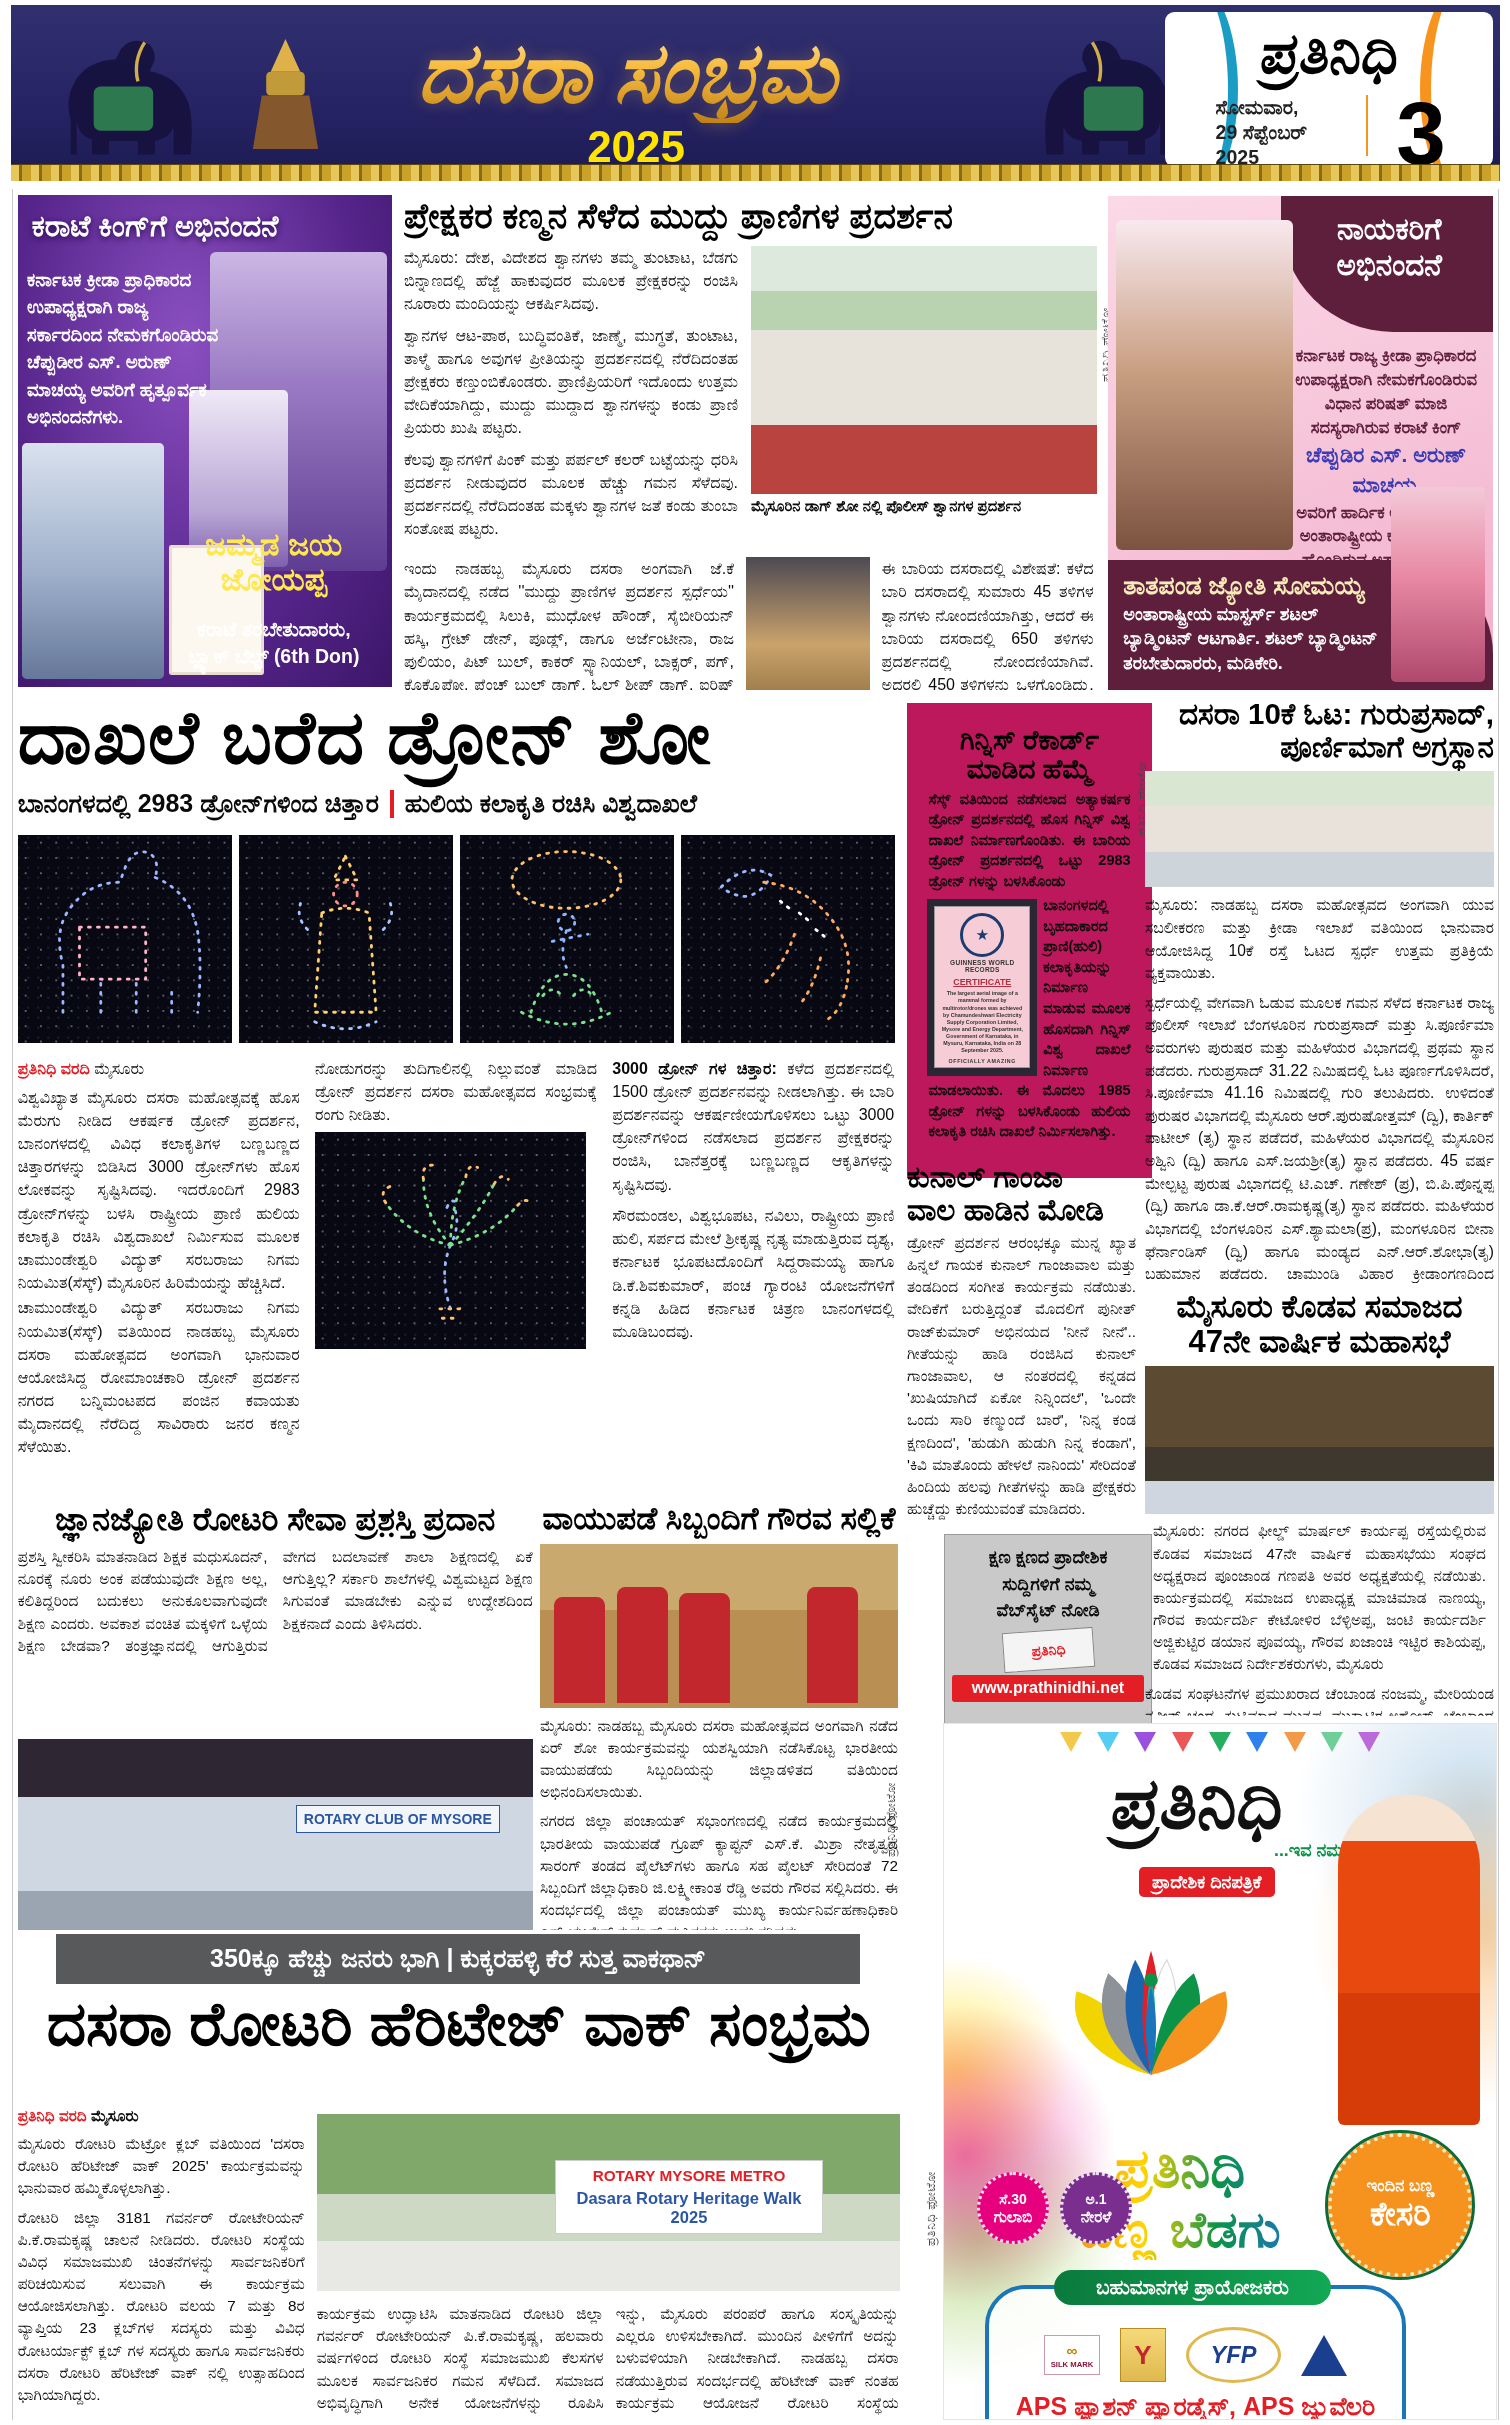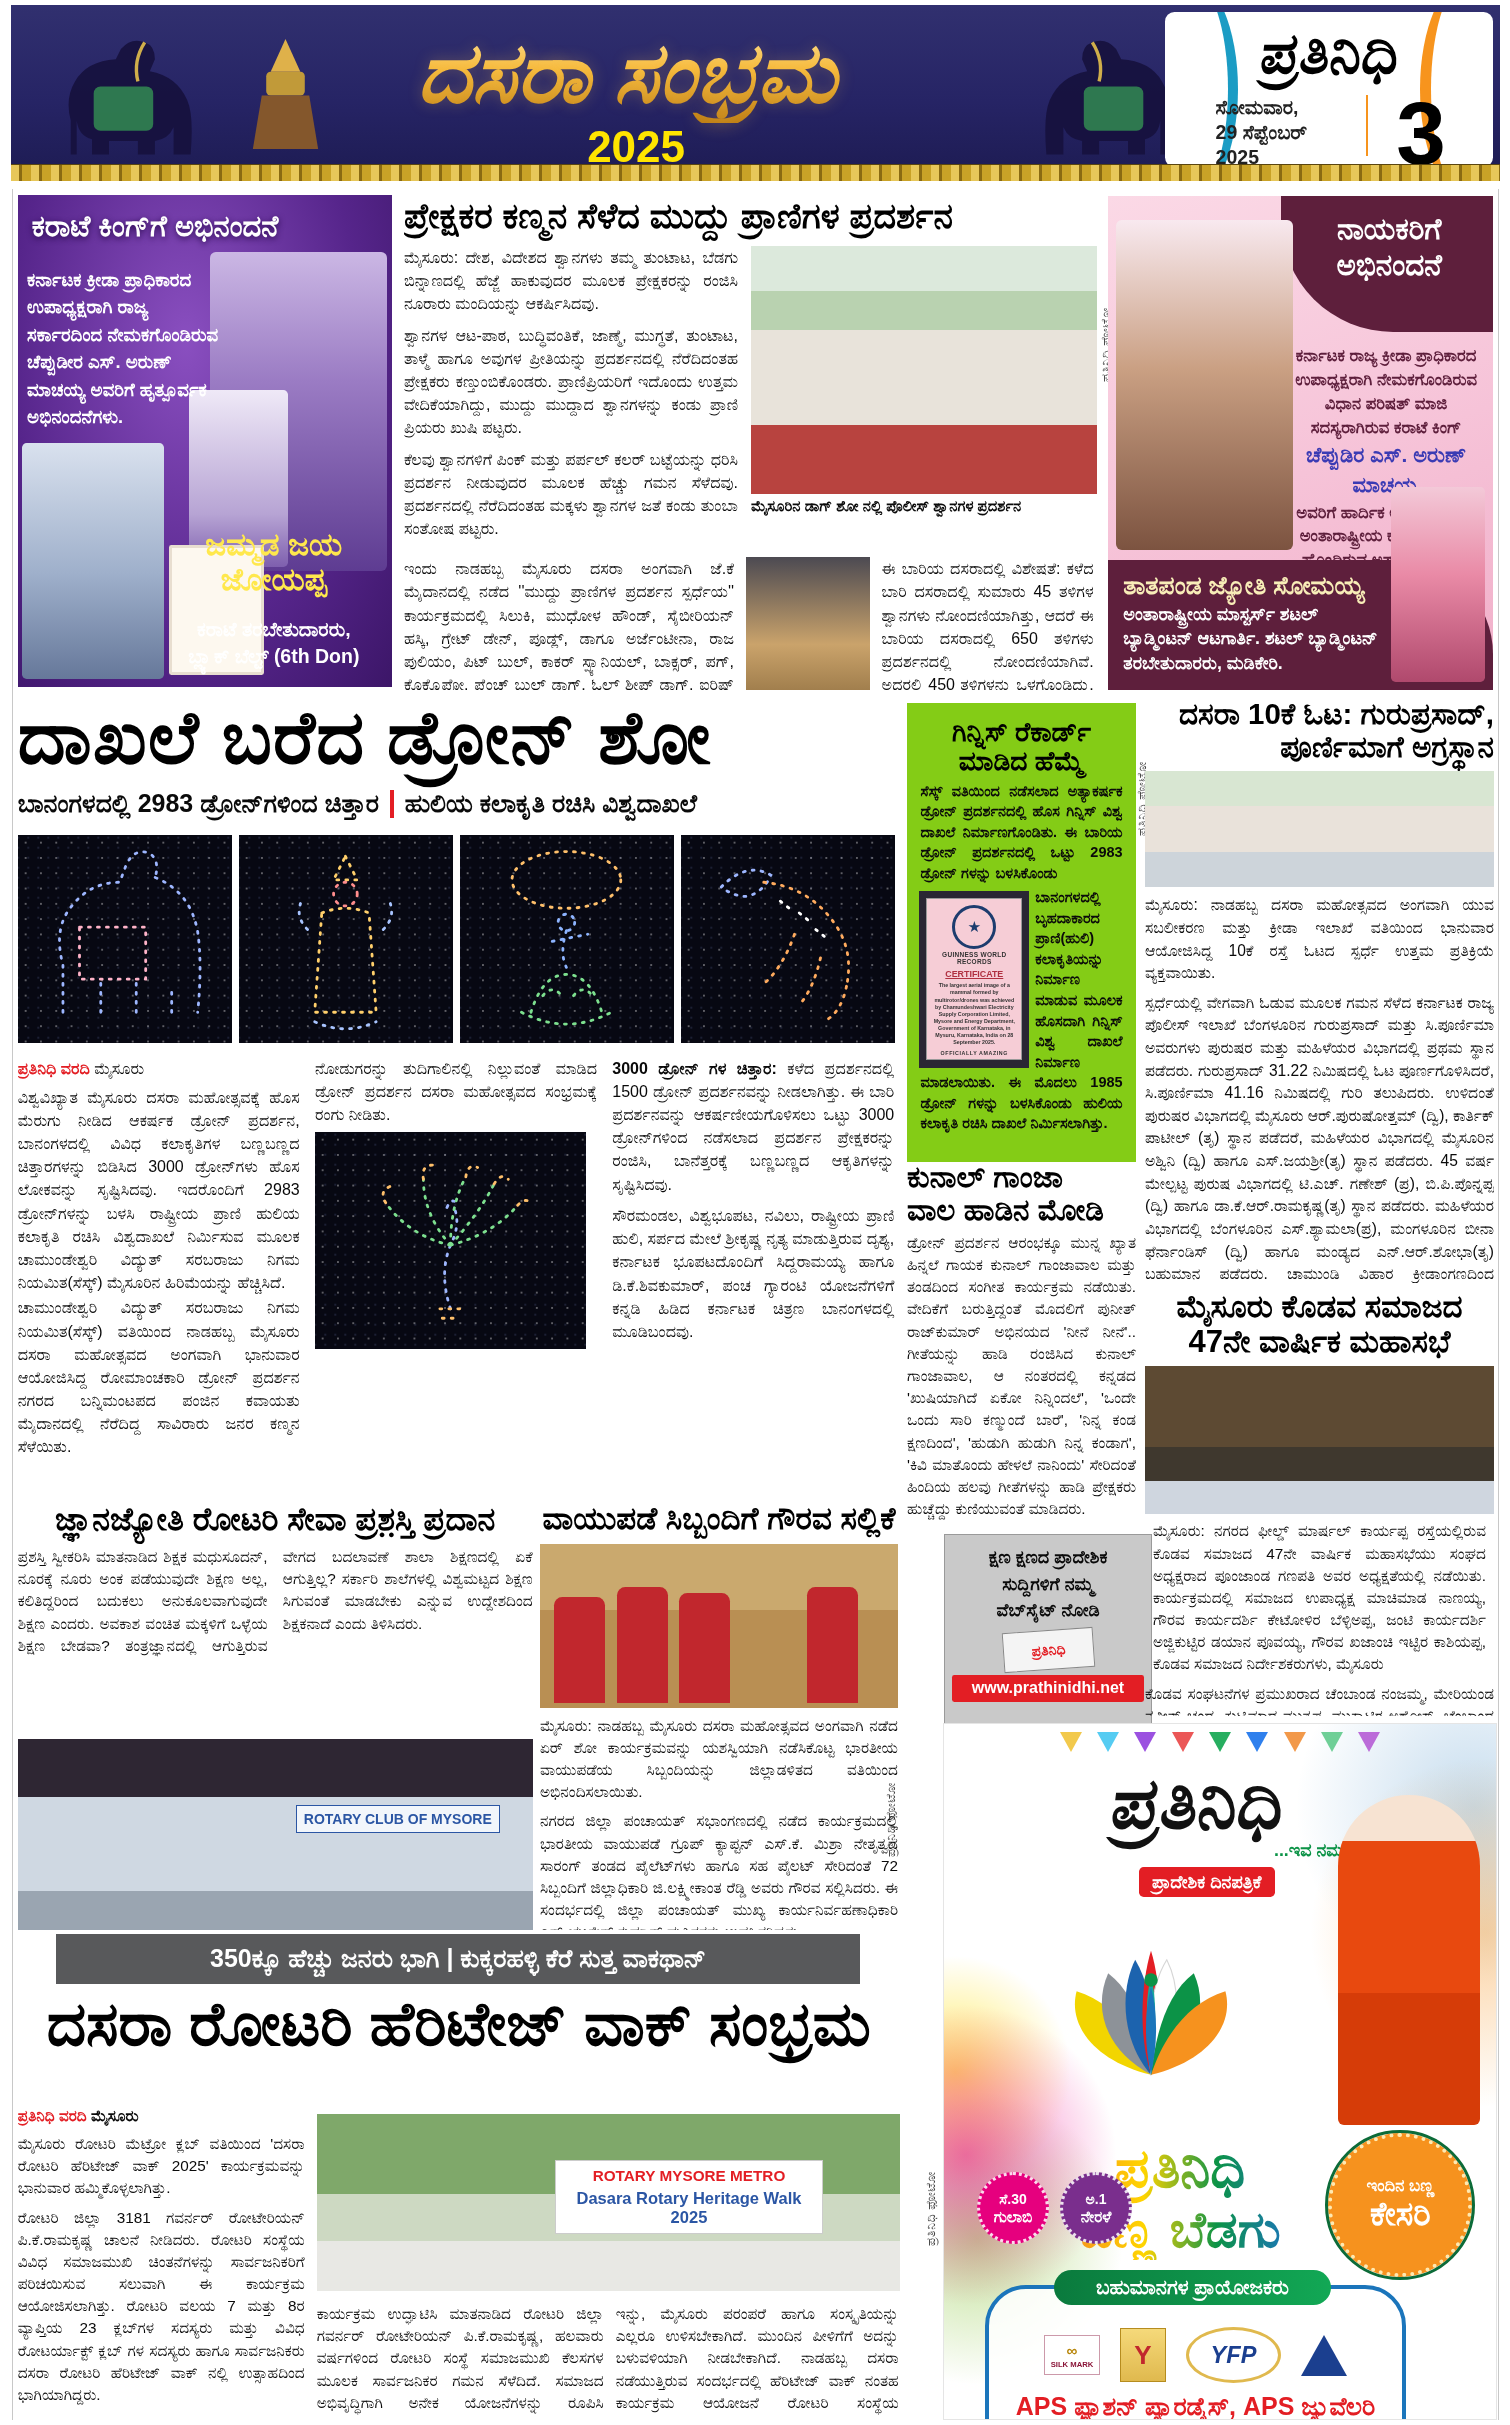--- a/index.html
+++ b/index.html
@@ -108,21 +108,21 @@
                        radial-gradient(rgba(150,170,255,.22) 0.6px,transparent 0.9px);
       background-size:15.3px 15.3px,10px 10px;background-position:0 0,5.3px 7.7px;}
   .dpic{width:214px;height:208px;}
   .drone-body{display:flex;gap:15.3px;margin-top:14px;}
   .dcol{width:282px;}
   .byline b{color:#e31e24;font-weight:900;}
   .peacock-ph{width:271px;height:217px;margin:5.9px 0;}
   .lead-in{font-weight:900;}
 
   
-  .guin{left:907px;top:703px;width:221px;height:451px;background:#84cc16;padding:4px;}
+  .guin{left:907px;top:703px;width:221px;height:451px;background:#be185d;padding:12px;}
   .guin-h{font-size:26.6px;text-align:center;margin:10.6px 4.7px 3.5px;}
   .guin-b{font-size:14.5px;line-height:1.42;font-weight:600;margin:3.5px 9.4px;text-align:justify;}
   .cert{float:left;width:110px;height:177px;background:#2a2633;margin:3.5px 5.9px 2.4px 8.3px;
       display:flex;align-items:center;justify-content:center;}
   .cert-in{width:94px;height:160px;background:#f6cdd6;border:1.8px solid #999;
       text-align:center;font-weight:700;color:#333;}
   .cert-ring{width:38px;height:38px;border-radius:50%;border:3.5px solid #1d3c6e;margin:5.9px auto 2.4px;
       display:flex;align-items:center;justify-content:center;color:#1d3c6e;font-size:15.3px;}
   .cert-brand{font-size:6.5px;letter-spacing:0.3px;}
   .cert-t{color:#b03040;font-size:8.9px;font-weight:900;margin-top:3.5px;text-decoration:underline;}

